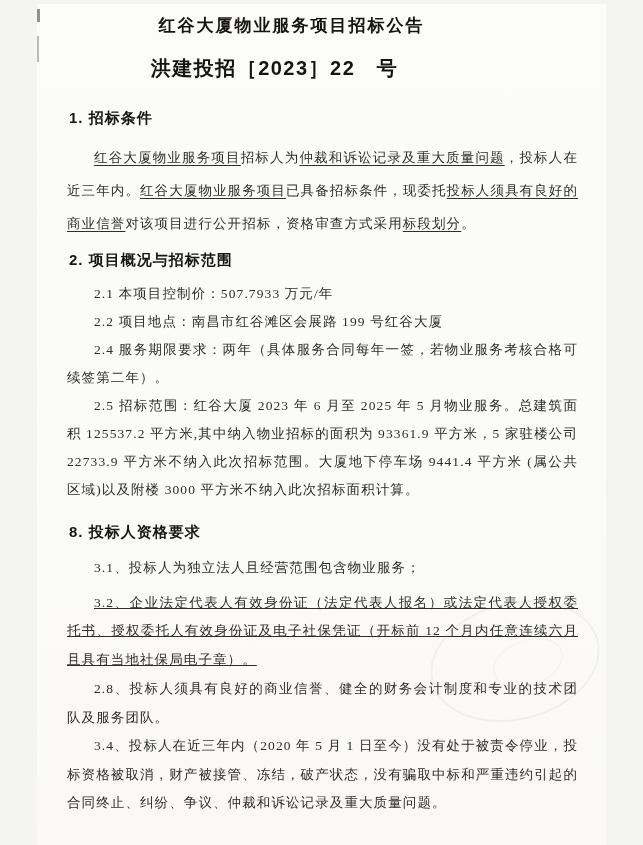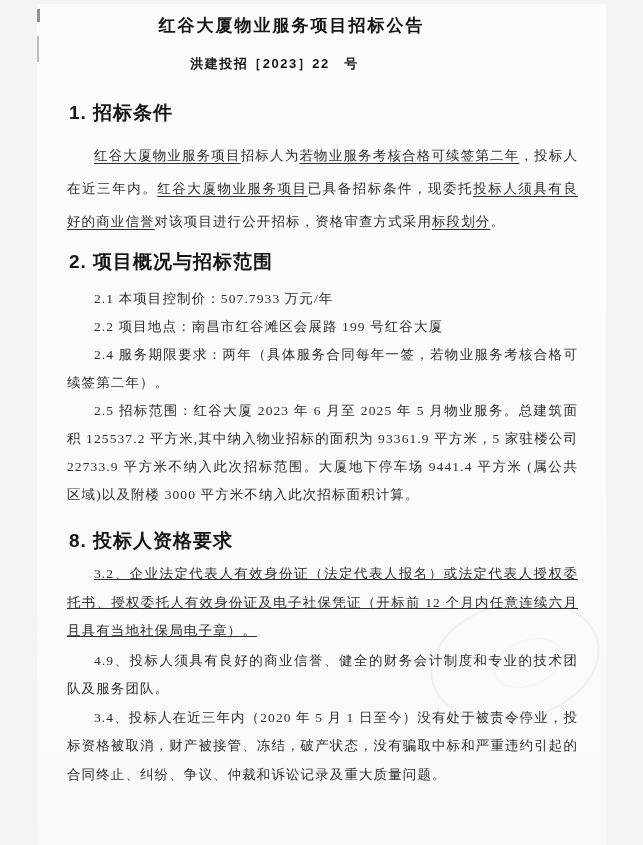--- a/index.html
+++ b/index.html
@@ -25,32 +25,32 @@
     font-weight: bold;
     font-size: 17px;
     letter-spacing: 2px;
     text-align: center;
     color: #151413;
     margin: 2px 62px 0 0;
   }
   .doc-number {
     font-family: "Liberation Sans", sans-serif;
     font-weight: bold;
-    font-size: 13px;
+    font-size: 20px;
     letter-spacing: 1.5px;
     text-align: center;
     color: #151413;
     margin: 18px 96px 0 0;
   }
 
   
   .sec-heading {
     font-family: "Liberation Sans", sans-serif;
     font-weight: bold;
-    font-size: 19px;
+    font-size: 15px;
     letter-spacing: 1px;
     color: #171615;
     margin: 0 0 0 2px;
   }
   #sec1-heading { margin-top: 27px; }
   #sec2-heading { margin-top: 11px; }
   #sec3-heading { margin-top: 19px; }
 
   
   .body-text {
@@ -122,29 +122,30 @@
 
 <div class="page">
 
   <div class="edge-mark m1"></div>
   <div class="edge-mark m2"></div>
 
   <h1 class="doc-title">红谷大厦物业服务项目招标公告</h1>
   <h2 class="doc-number">洪建投招［2023］22　号</h2>
 
   <h3 class="sec-heading" id="sec1-heading">1. 招标条件</h3>
-  <p class="body-text s1-para indent"><span class="underlined">红谷大厦物业服务项目</span><span>招标人为</span><span class="underlined">若物业服务考核合格可续签第二年</span><span>，投标人在近三年内。</span><span class="underlined">红谷大厦物业服务项目</span><span>已具备招标条件，现委托</span><span class="underlined">投标人须具有良好的商业信誉</span><span>对该项目进行公开招标，资格审查方式采用</span><span class="underlined">标段划分</span><span>。</span></p>
+  <p class="body-text s1-para indent"><span class="underlined">红谷大厦物业服务项目</span><span>招标人为</span><span class="underlined">仲裁和诉讼记录及重大质量问题</span><span>，投标人在近三年内。</span><span class="underlined">红谷大厦物业服务项目</span><span>已具备招标条件，现委托</span><span class="underlined">投标人须具有良好的商业信誉</span><span>对该项目进行公开招标，资格审查方式采用</span><span class="underlined">标段划分</span><span>。</span></p>
 
   <h3 class="sec-heading" id="sec2-heading">2. 项目概况与招标范围</h3>
   <p class="body-text s2-item indent" id="clause-2-1">2.1 本项目控制价：507.7933 万元/年</p>
   <p class="body-text s2-item indent" id="clause-2-2">2.2 项目地点：南昌市红谷滩区会展路 199 号红谷大厦</p>
   <p class="body-text s2-item indent" id="clause-2-4">2.4 服务期限要求：两年（具体服务合同每年一签，若物业服务考核合格可续签第二年）。</p>
   <p class="body-text s2-item indent" id="clause-2-5">2.5 招标范围：红谷大厦 2023 年 6 月至 2025 年 5 月物业服务。总建筑面积 125537.2 平方米,其中纳入物业招标的面积为 93361.9 平方米，5 家驻楼公司 22733.9 平方米不纳入此次招标范围。大厦地下停车场 9441.4 平方米 (属公共区域)以及附楼 3000 平方米不纳入此次招标面积计算。</p>
 
   <h3 class="sec-heading" id="sec3-heading">8. 投标人资格要求</h3>
+  <p class="body-text s3-item indent" id="clause-3-1">3.1、投标人为独立法人且经营范围包含物业服务；</p>
   <p class="body-text s3-item indent" id="clause-3-2">3.2、企业法定代表人有效身份证（法定代表人报名）或法定代表人授权委托书、授权委托人有效身份证及电子社保凭证（开标前 12 个月内任意连续六月且具有当地社保局电子章）。</p>
-  <p class="body-text s3-item indent" id="clause-3-3">4.9、投标人须具有良好的商业信誉、健全的财务会计制度和专业的技术团队及服务团队。</p>
+  <p class="body-text s3-item indent" id="clause-3-3">2.8、投标人须具有良好的商业信誉、健全的财务会计制度和专业的技术团队及服务团队。</p>
   <p class="body-text s3-item indent" id="clause-3-4">3.4、投标人在近三年内（2020 年 5 月 1 日至今）没有处于被责令停业，投标资格被取消，财产被接管、冻结，破产状态，没有骗取中标和严重违约引起的合同终止、纠纷、争议、仲裁和诉讼记录及重大质量问题。</p>
 
   <div class="stamp-ghost"></div>
   <div class="stamp-ghost-inner"></div>
 
 </div>
 
 </body></html>

